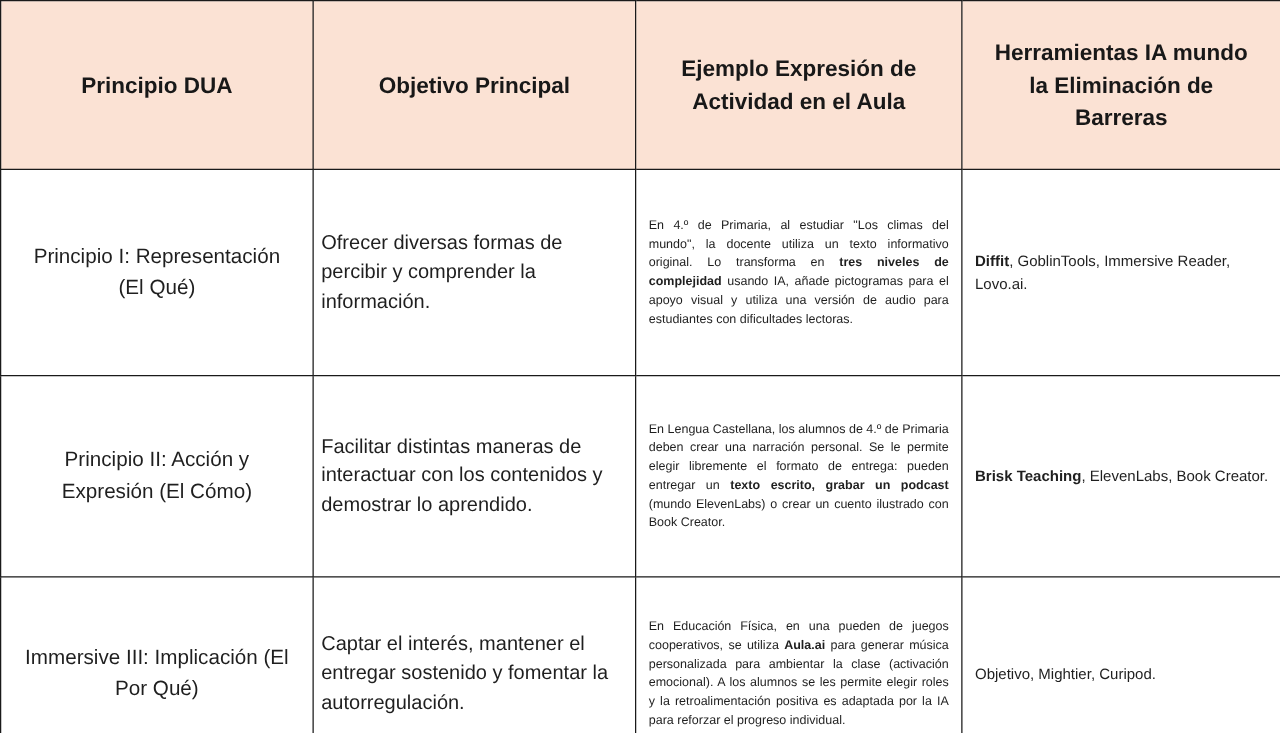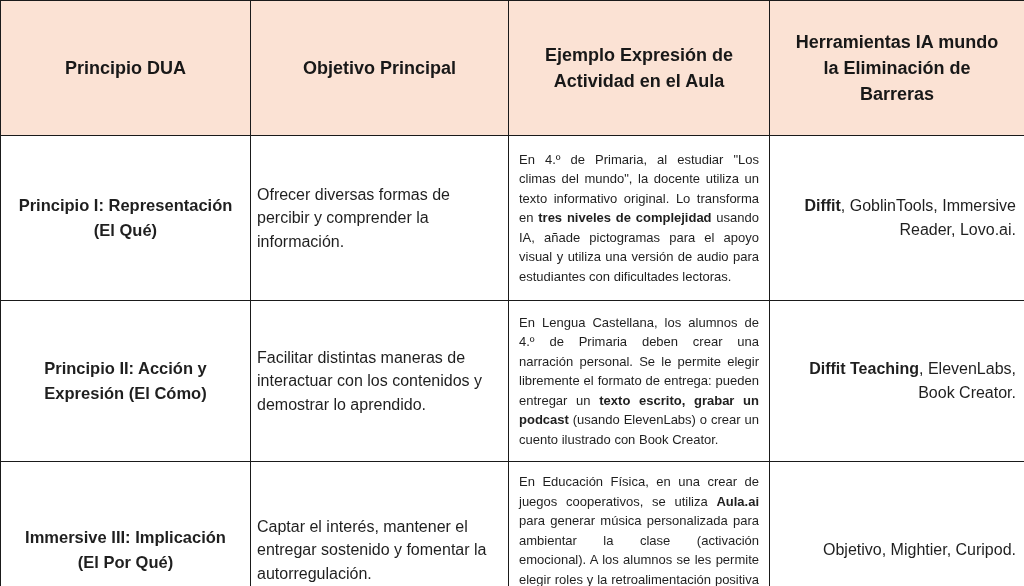--- a/index.html
+++ b/index.html
@@ -34,41 +34,41 @@
     background: var(--header-bg, #fbe2d4);
     font-size: 18px;
     font-weight: bold;
     text-align: center;
     padding: 8px 18px;
     line-height: 1.45;
     color: #181818;
   }
   td.principle {
     font-size: 16.5px;
-    font-weight: bold;
+    font-weight: normal;
     text-align: center;
     padding: 4px 14px;
     line-height: 1.5;
   }
   td.objective {
     font-size: 16px;
     text-align: left;
     padding: 10px 6px;
     line-height: 1.45;
   }
   td.example {
-    font-size: 13px;
+    font-size: 10px;
     text-align: justify;
     padding: 10px 10px;
     line-height: 1.5;
     margin-top: 48px;
   }
   td.tools {
-    font-size: 16px;
-    text-align: right;
+    font-size: 12px;
+    text-align: left;
     padding: 10px 8px 10px 10px;
     line-height: 1.5;
   }
   b { font-weight: bold; }
 </style>
 </head>
 <body>
 
 <table class="dua-table">
   <colgroup>
@@ -88,23 +88,23 @@
   <tbody>
     <tr>
       <td class="principle">Principio I: Representación (El Qué)</td>
       <td class="objective">Ofrecer diversas formas de percibir y comprender la información.</td>
       <td class="example"><span>En 4.º de Primaria, al estudiar "Los climas del mundo", la docente utiliza un texto informativo original. Lo transforma en </span><b>tres niveles de complejidad</b><span> usando IA, añade pictogramas para el apoyo visual y utiliza una versión de audio para estudiantes con dificultades lectoras.</span></td>
       <td class="tools"><b>Diffit</b><span>, GoblinTools, Immersive Reader, Lovo.ai.</span></td>
     </tr>
     <tr>
       <td class="principle">Principio II: Acción y Expresión (El Cómo)</td>
       <td class="objective">Facilitar distintas maneras de interactuar con los contenidos y demostrar lo aprendido.</td>
-      <td class="example"><span>En Lengua Castellana, los alumnos de 4.º de Primaria deben crear una narración personal. Se le permite elegir libremente el formato de entrega: pueden entregar un </span><b>texto escrito, grabar un podcast</b><span> (usando ElevenLabs) o crear un cuento ilustrado con Book Creator.</span></td>
-      <td class="tools"><b>Diffit Teaching</b><span>, ElevenLabs, Book Creator.</span></td>
+      <td class="example"><span>En Lengua Castellana, los alumnos de 4.º de Primaria deben crear una narración personal. Se le permite elegir libremente el formato de entrega: pueden entregar un </span><b>texto escrito, grabar un podcast</b><span> (mundo ElevenLabs) o crear un cuento ilustrado con Book Creator.</span></td>
+      <td class="tools"><b>Brisk Teaching</b><span>, ElevenLabs, Book Creator.</span></td>
     </tr>
     <tr>
       <td class="principle">Immersive III: Implicación (El Por Qué)</td>
       <td class="objective">Captar el interés, mantener el entregar sostenido y fomentar la autorregulación.</td>
-      <td class="example"><span>En Educación Física, en una crear de juegos cooperativos, se utiliza </span><b>Aula.ai</b><span> para generar música personalizada para ambientar la clase (activación emocional). A los alumnos se les permite elegir roles y la retroalimentación positiva es adaptada por la IA para reforzar el progreso individual.</span></td>
+      <td class="example"><span>En Educación Física, en una pueden de juegos cooperativos, se utiliza </span><b>Aula.ai</b><span> para generar música personalizada para ambientar la clase (activación emocional). A los alumnos se les permite elegir roles y la retroalimentación positiva es adaptada por la IA para reforzar el progreso individual.</span></td>
       <td class="tools"><span>Objetivo, Mightier, Curipod.</span></td>
     </tr>
   </tbody>
 </table>
 
 </body></html>

